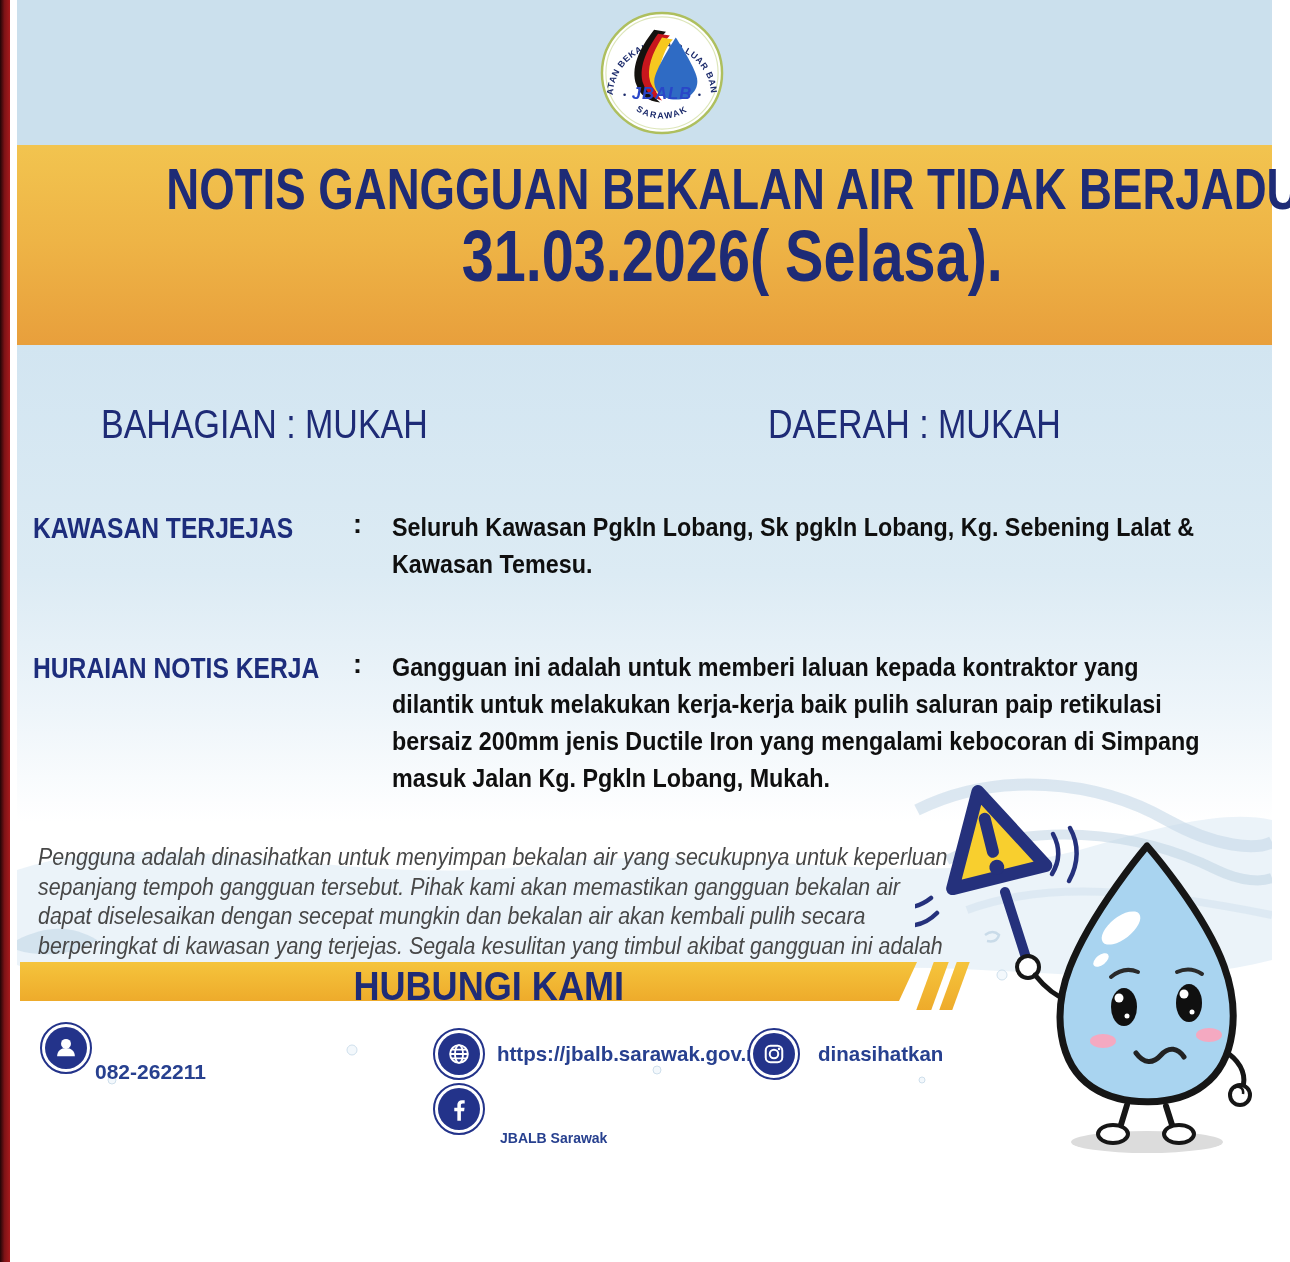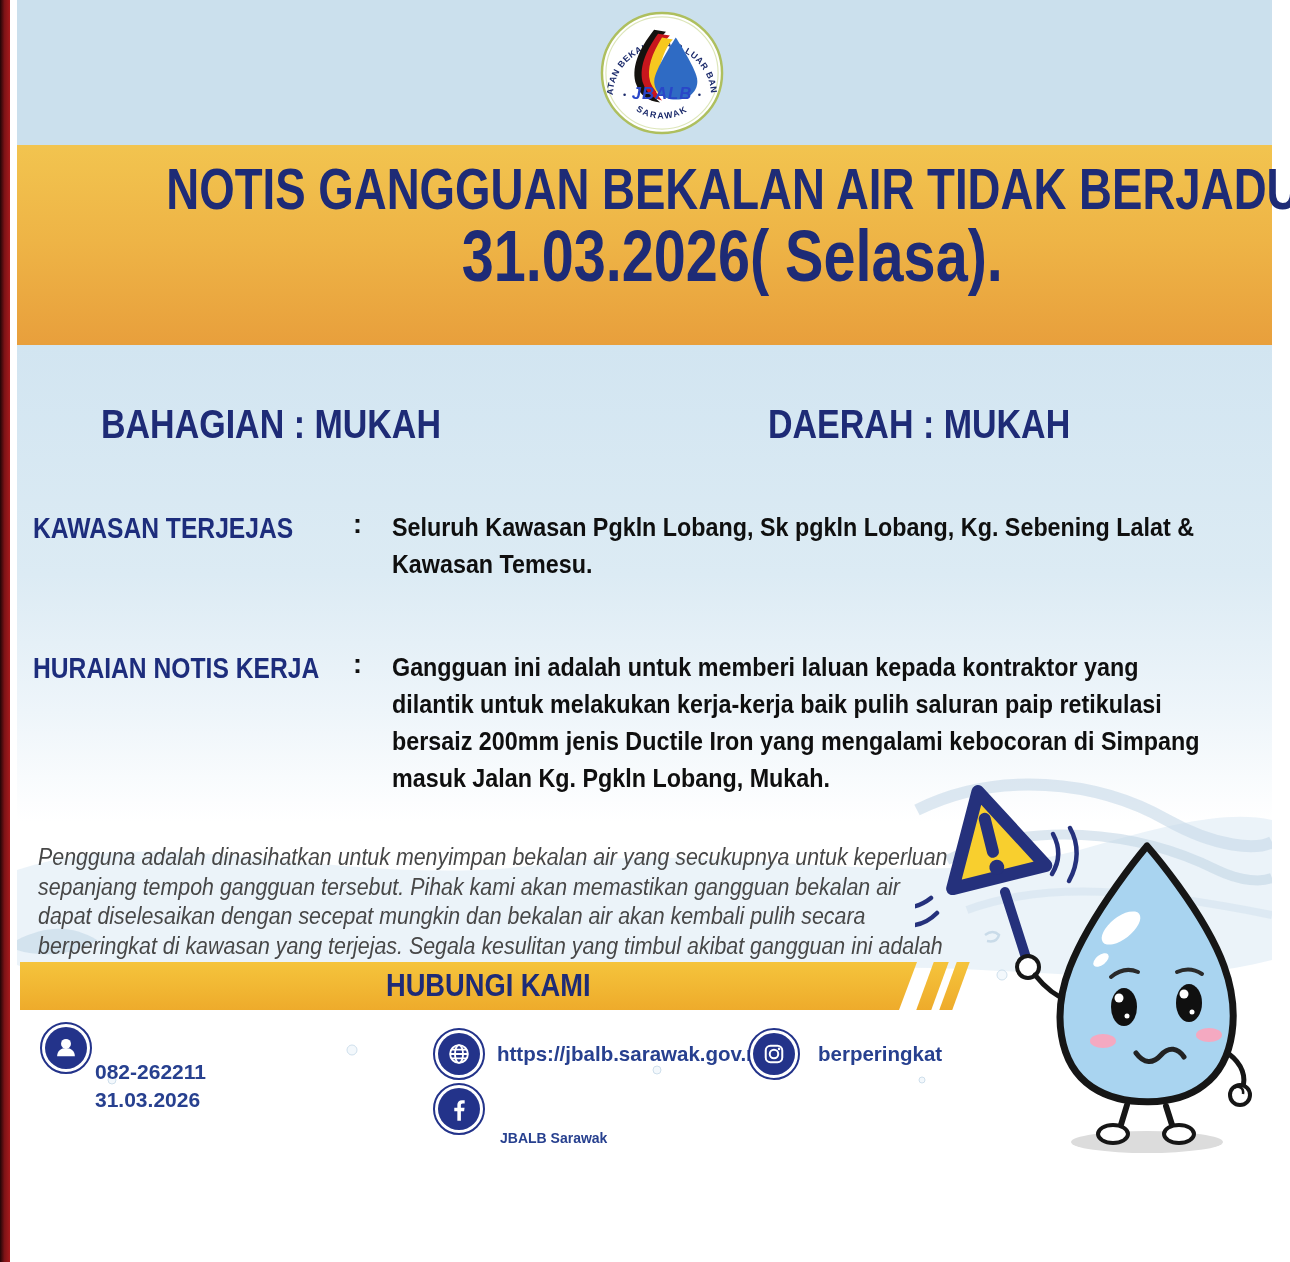--- a/index.html
+++ b/index.html
@@ -15,34 +15,34 @@
         color:#1e2b76;text-align:center;font-weight:bold;}
   .banner .bl{white-space:nowrap;}
   .banner .l1{margin-top:8px;height:72px;line-height:72px;font-size:57px;}
   .banner .l1 .bl{display:inline-block;transform:scaleX(.80);transform-origin:center;}
   .banner .l2,.banner .l3{height:62px;line-height:62px;font-size:72px;}
   .banner .l2 .bl,.banner .l3 .bl{display:inline-block;transform:translateX(88px) scaleX(.80);transform-origin:center;}
   .body-area{position:absolute;left:0;top:345px;width:100%;height:917px;
         background:linear-gradient(180deg,#d2e5f1 0%,#dcebf4 25%,#eef5fa 40%,#ffffff 52%);}
   .water-layer{position:absolute;left:0;top:405px;width:1255px;height:400px;z-index:0;}
   .layer{position:absolute;z-index:1;}
-  .region-label{position:absolute;top:57px;font-size:40px;font-weight:bold;color:#1e2b76;white-space:nowrap;}
+  .region-label{position:absolute;top:57px;font-size:40px;font-weight:normal;color:#1e2b76;white-space:nowrap;}
   .region-label span{display:inline-block;transform:scaleX(.85);transform-origin:left center;}
   .bahagian{left:84px;} .daerah{left:751px;}
   .slabel{position:absolute;left:16px;font-size:29px;font-weight:bold;color:#1d2d7c;white-space:nowrap;
         display:inline-block;transform:scaleX(.85);transform-origin:left top;}
   .scolon{position:absolute;left:336px;font-size:27px;font-weight:bold;color:#0f0f0f;}
   .stext{position:absolute;left:375px;width:920px;font-size:26.5px;font-weight:bold;color:#0f0f0f;
         line-height:37px;transform:scaleX(.88);transform-origin:left top;}
   .advisory{position:absolute;left:21px;top:498px;width:1000px;font-size:23.5px;font-style:italic;
         color:#474747;line-height:29.5px;transform:scaleX(.91);transform-origin:left top;}
-  .gold-bar{position:absolute;left:3px;top:617px;width:897px;height:48px;
+  .gold-bar{position:absolute;left:3px;top:617px;width:897px;height:39px;
         background:linear-gradient(180deg,#f5c43c 0%,#eeab2b 100%);
         clip-path:polygon(0 0,100% 0,calc(100% - 18px) 100%,0 100%);
-        color:#1e2b76;text-align:center;line-height:48px;font-size:31px;font-weight:bold;}
+        color:#1e2b76;text-align:center;line-height:48px;font-size:41px;font-weight:bold;}
   .gold-bar .bl{display:inline-block;transform:translateX(20px) scaleX(.88);transform-origin:center;white-space:nowrap;}
   .stripe{position:absolute;top:617px;height:48px;transform:skewX(-20deg);
         background:linear-gradient(180deg,#f5c43c 0%,#eeab2b 100%);}
   .stripe1{left:908px;width:15px;} .stripe2{left:931px;width:13px;}
   .cring{position:absolute;box-sizing:border-box;width:52px;height:52px;border:2.5px solid #23338a;
         border-radius:50%;background:#fff;display:flex;align-items:center;justify-content:center;z-index:1;}
   .cdisc{width:42px;height:42px;border-radius:50%;background:#23338a;display:flex;align-items:center;justify-content:center;}
   .ctext{position:absolute;font-weight:bold;color:#27408f;white-space:nowrap;z-index:1;}
   .call-block{left:78px;top:713px;font-size:21px;line-height:27.5px;}
   .web-text{left:480px;top:697px;font-size:20.5px;}
@@ -139,21 +139,20 @@
           <svg viewBox="0 0 22 22" width="26" height="26">
               <g fill="#ffffff">
             <circle cx="11" cy="7.5" r="4.2"></circle>
             <path d="M3.5,18 c0,-4.5 3.3,-7 7.5,-7 s7.5,2.5 7.5,7 z"></path>
           </g>
             </svg>
         </div>
       </div>
       <div class="ctext call-block">
         <div>082-262211</div>
-        <div>31.03.2026</div>
       </div>
 
       <div class="cring" style="left:416px;top:683px">
         <div class="cdisc">
           <svg viewBox="0 0 22 22" width="26" height="26" fill="none" stroke="#ffffff" stroke-width="1.6">
             <circle cx="11" cy="11" r="7.5"></circle>
             <ellipse cx="11" cy="11" rx="3.4" ry="7.5"></ellipse>
             <path d="M3.5,11 H18.5 M4.2,7.3 H17.8 M4.2,14.7 H17.8"></path>
           </svg>
         </div>
@@ -171,21 +170,21 @@
 
       <div class="cring" style="left:731px;top:683px">
         <div class="cdisc">
           <svg viewBox="0 0 22 22" width="26" height="26" fill="none" stroke="#ffffff" stroke-width="1.7">
             <rect x="4" y="4" width="14" height="14" rx="4"></rect>
             <circle cx="11" cy="11" r="3.6"></circle>
             <circle cx="15.3" cy="6.7" r="1.1" fill="#ffffff" stroke="none"></circle>
           </svg>
         </div>
       </div>
-      <div class="ctext ig-text">berperingkat</div>
+      <div class="ctext ig-text">dinasihatkan</div>
 
       <svg class="mascot" viewBox="0 0 375 390">
         <ellipse cx="232" cy="372" rx="76" ry="11" fill="#dcdcdc"></ellipse>
         <g stroke="#25317c" stroke-width="4.5" fill="none" stroke-linecap="round">
           <path d="M138,64 c7,13 7,27 -1,40"></path>
           <path d="M155,58 c9,16 9,35 -1,53"></path>
           <path d="M16,128 c-9,7 -18,10 -27,9"></path>
           <path d="M22,143 c-9,9 -19,13 -29,12"></path>
         </g>
         <line x1="90" y1="122" x2="114" y2="197" stroke="#25317c" stroke-width="10" stroke-linecap="round"></line>

